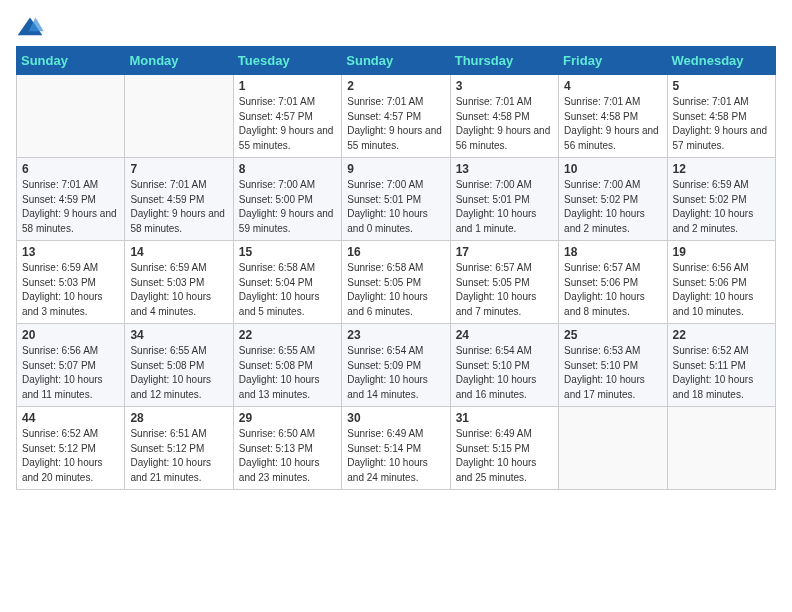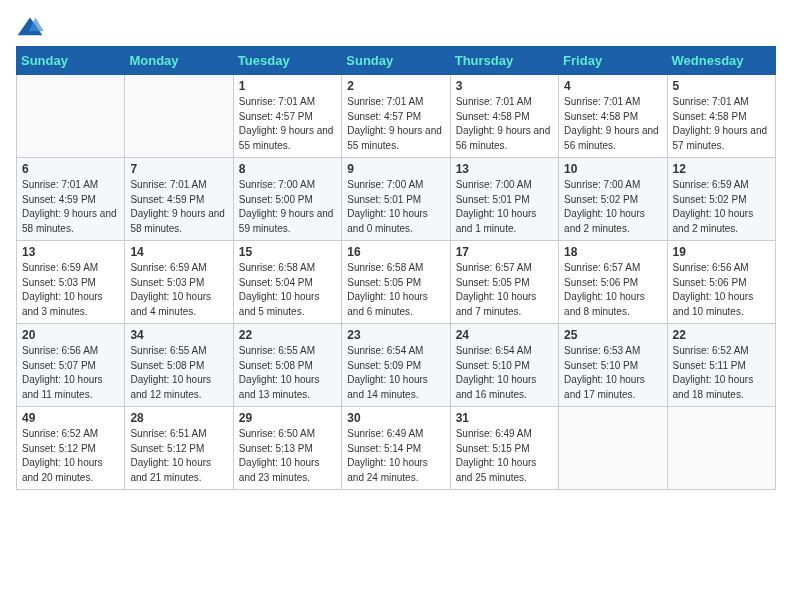--- a/index.html
+++ b/index.html
@@ -285,21 +285,21 @@
         </td>
         <td>
           <span class="day-number">22</span>
           <div class="day-info" style="white-space: pre-line;">Sunrise: 6:52 AM
 Sunset: 5:11 PM
 Daylight: 10 hours and 18 minutes.</div>
         </td>
       </tr>
       <tr>
         <td>
-          <span class="day-number">49</span>
+          <span class="day-number">44</span>
           <div class="day-info" style="white-space: pre-line;">Sunrise: 6:52 AM
 Sunset: 5:12 PM
 Daylight: 10 hours and 20 minutes.</div>
         </td>
         <td>
           <span class="day-number">28</span>
           <div class="day-info" style="white-space: pre-line;">Sunrise: 6:51 AM
 Sunset: 5:12 PM
 Daylight: 10 hours and 21 minutes.</div>
         </td>

